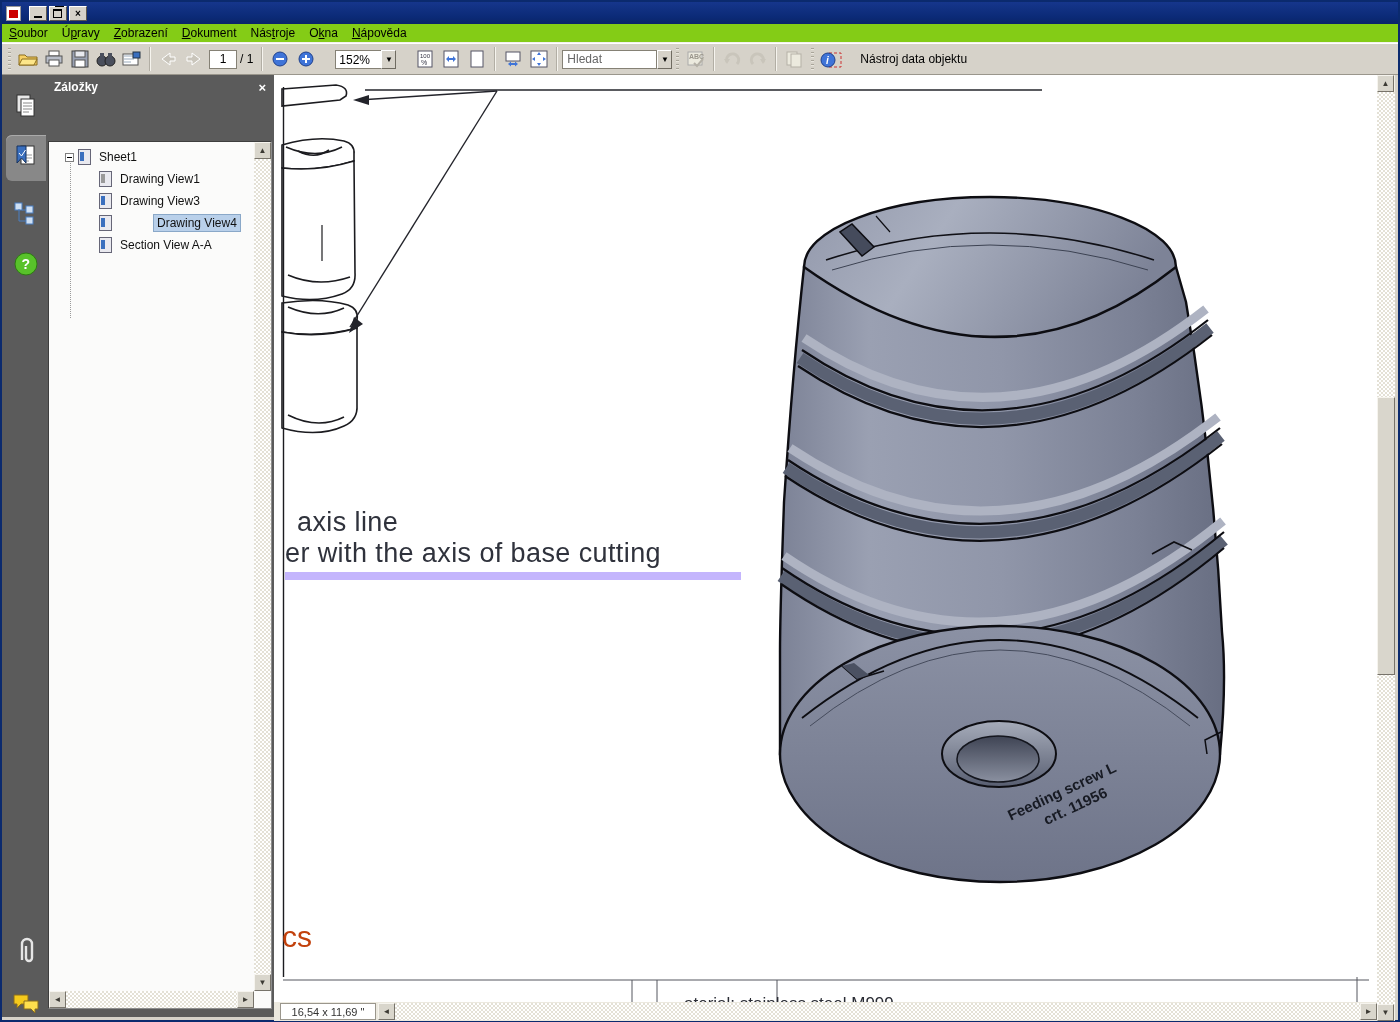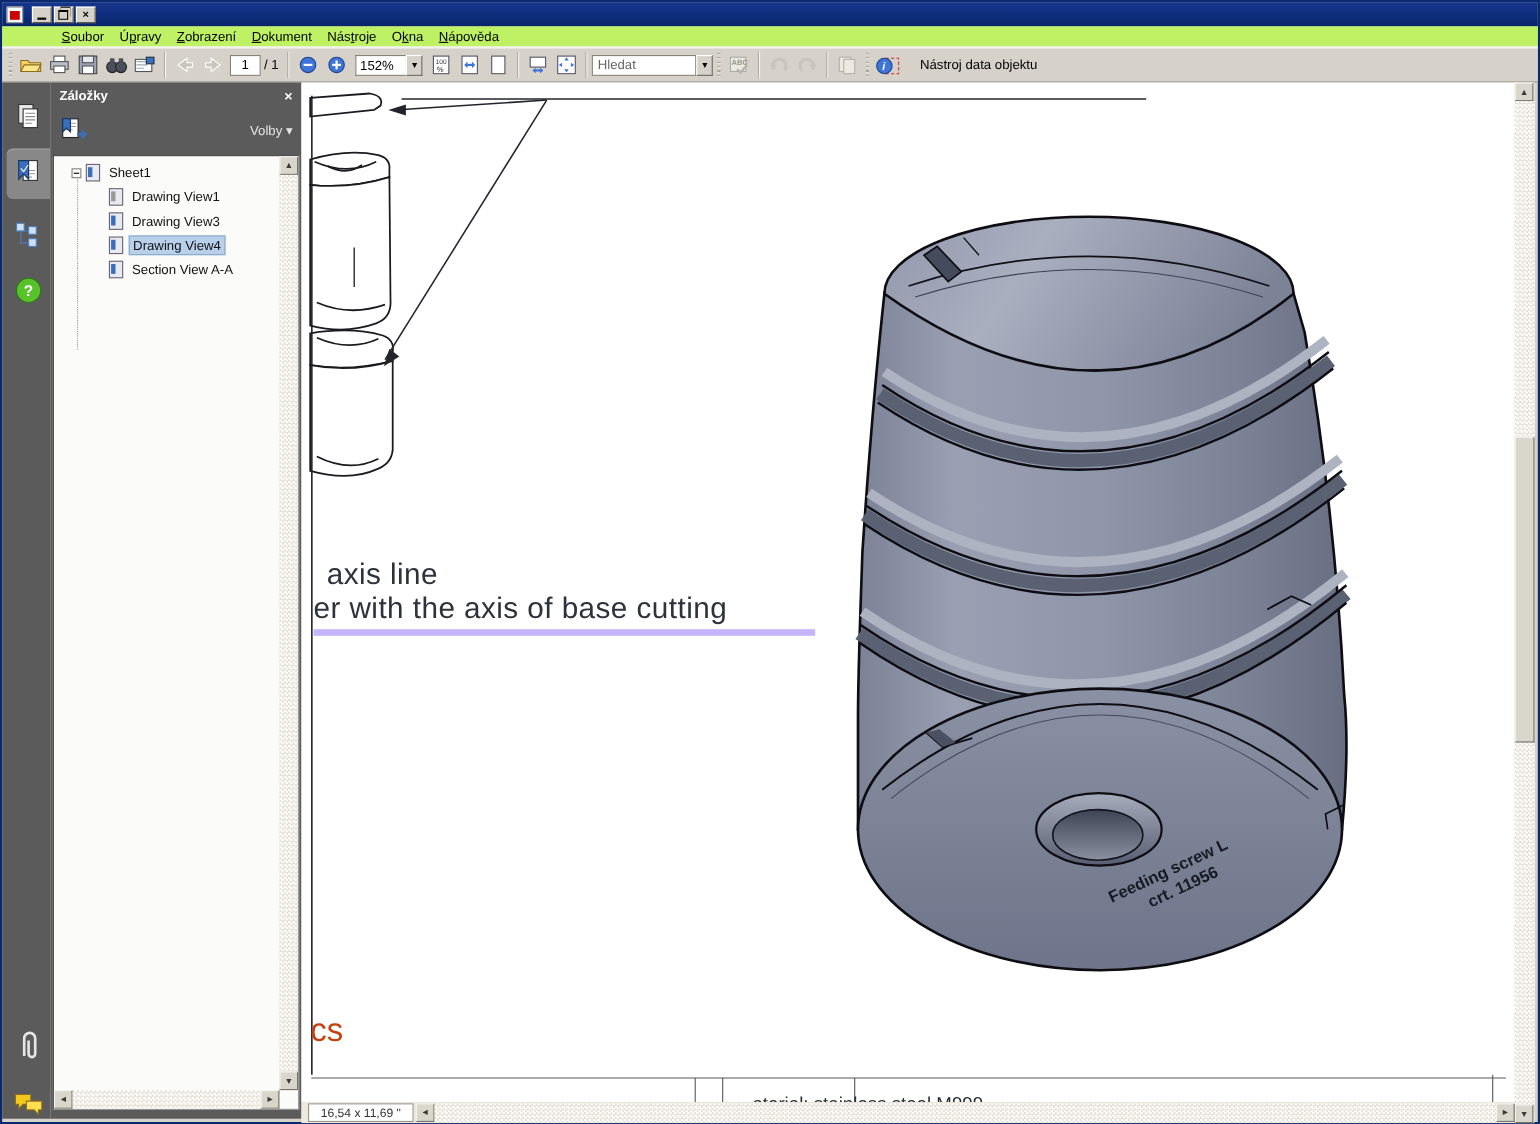--- a/index.html
+++ b/index.html
@@ -17,37 +17,37 @@
     text-shadow:1px 1px 0 #00113d; white-space:nowrap; overflow:hidden; flex:1; }
   .winbtns { display:flex; gap:2px; margin-left:4px; }
   .winbtn { width:18px; height:15px; background:#d6d2c9; border:1px solid;
     border-color:#fff #5a564e #5a564e #fff; display:flex; align-items:center; justify-content:center;
     font-size:10px; font-weight:bold; color:#000; }
   .winbtn.min::after{ content:""; width:8px; height:2px; background:#000; margin-top:7px; }
   .winbtn.restore::after{ content:""; width:7px; height:6px; border:1px solid #000; border-top-width:2px;
     box-shadow:2px -2px 0 -0px #d6d2c9, 2px -3px 0 0 #000; margin:1px 2px 0 0; }
 
   
-  .menubar { position:absolute; left:0; top:22px; right:0; height:19px; background:#bef264;
-    border-bottom:1px solid #f4f2ec; display:flex; align-items:center; font-size:12px;padding-left:47px; }
+  .menubar { position:absolute; left:0; top:22px; right:0; height:19px; background:#84cc16;
+    border-bottom:1px solid #f4f2ec; display:flex; align-items:center; font-size:12px; }
   .menu-item { padding:2px 7px; color:#000; }
   .menu-item u { text-decoration:underline; }
 
   
   .toolbar { position:absolute; left:0; top:41px; right:0; height:32px; background:#d6d2c9;
     border-top:1px solid #fff; border-bottom:1px solid #9a968c; display:flex; align-items:center; padding:0 2px; }
   .grip { width:3px; height:22px; margin:0 4px;
     background:repeating-linear-gradient(180deg,#a9a59a 0 1px,#e9e6de 1px 2px,transparent 2px 4px); }
   .sep { width:0; height:24px; border-left:1px solid #b2aea4; border-right:1px solid #f6f4ee; margin:0 4px; }
   .tbtn { width:26px; height:26px; display:flex; align-items:center; justify-content:center; }
   .tbtn svg { display:block; }
   .pagebox { width:28px; height:19px; background:#fff; border:1px solid #858175; font-size:12px;
     text-align:center; margin:0 2px; }
   .pagetotal { font-size:12px; margin:0 4px 0 1px; }
-  .combo { display:flex; align-items:center; margin:0 4px; }
+  .combo { display:flex; align-items:center; margin:0 16px; }
   .combo .val { width:46px; height:19px; background:#fff; border:1px solid #858175; border-right:none;
     font-size:12px; padding:2px 3px; }
   .combo .drop { width:15px; height:19px; background:#d6d2c9; border:1px solid;
     border-color:#fff #6f6b61 #6f6b61 #fff; font-size:8px; display:flex; align-items:center; justify-content:center; }
   .searchbox { width:95px; height:19px; background:#fff; border:1px solid #858175; font-size:12px;
     padding:2px 4px; color:#555; }
   .searchbox::placeholder{ color:#666; }
   .tool-label { font-size:12px; margin-left:16px; white-space:nowrap; }
 
   
@@ -73,27 +73,27 @@
   .thumb { background:#d9d6cc; border:1px solid; border-color:#f6f4ee #77736a #77736a #f6f4ee; position:absolute; }
 
   .trow { position:absolute; left:0; height:22px; display:flex; align-items:center; font-size:12px; color:#111; }
   .expander { width:9px; height:9px; border:1px solid #7f7f7f; background:#fff; position:relative; margin-right:4px; }
   .expander::after { content:""; position:absolute; left:1px; top:3px; width:5px; height:1px; background:#000; }
   .bmicon { width:13px; height:16px; position:relative; background:#e9e9ef; border:1px solid #667;
     margin-right:5px; flex:none; }
   .bmicon::before { content:""; position:absolute; left:1px; top:2px; width:4px; height:9px; background:#3a6fbe; }
   .bmicon.gray::before { background:#999; }
   .tlabel { padding:1px 3px; white-space:nowrap; }
-  .trow.sel .tlabel { background:#b9d0ea; border:1px solid #8aa8c8; }
+  .trow.sel .tlabel { background:#b9d0ea; border:1px solid #8aa8c8;margin-left:36px; }
   .connector { position:absolute; border-left:1px dotted #9a9a9a; }
 
   
   .docarea { position:absolute; left:272px; top:0; width:1106px; height:927px; background:#fff; overflow:hidden; }
   .doc-note { position:absolute; color:#2f323c; font-size:27px; letter-spacing:.4px; white-space:nowrap; }
-  .note2 { border-bottom:6px solid #c4b5fd; padding-bottom:3px; }
+  .note2 { border-bottom:8px solid #c4b5fd; padding-bottom:3px; }
   .doc-frag { position:absolute; color:#c2410c; font-size:30px; }
 
   .vscroll { position:absolute; right:3px; top:0; width:18px; height:946px; background:#f2f0e7; }
   .bottombar { position:absolute; left:272px; right:21px; top:927px; height:19px; background:#ece9df; display:flex; align-items:center; }
   .statusbox { width:96px; height:17px; background:#fff; border:1px solid #9a968c; font-size:11px;
     color:#333; display:flex; align-items:center; justify-content:center; margin-left:6px; }
 </style>
 </head>
 <body>
 
@@ -348,30 +348,20 @@
               <path d="M2,3 h14 v9 h-7 l-4,4 v-4 h-3 Z" fill="#f4c91c" stroke="#8a6d1f"></path>
               <path d="M12,9 h14 v8 h-3 v4 l-4,-4 h-7 Z" fill="#ffdf4d" stroke="#8a6d1f"></path>
             </svg></span>
         </div>
     </div>
 
     <div class="panel">
       <div class="panel-header">
         <span class="panel-title">Záložky</span>
         <span class="panel-close">×</span>
-      </div>
-      <div class="panel-tools">
-        <span>
-          <svg width="26" height="22">
-              <rect x="3" y="2" width="14" height="17" fill="#fff" stroke="#222"></rect>
-              <path d="M5,6 h10 M5,9 h10 M5,12 h7" stroke="#99a"></path>
-              <path d="M3,2 L10,2 L10,14 L6.5,10.5 L3,14 Z" fill="#3a6fbe" stroke="#16325e"></path>
-              <path d="M16,16 l7,0 M20,12.5 l4,3.5 l-4,3.5" stroke="#3a6fbe" stroke-width="2" fill="none"></path>
-            </svg></span>
-        <span class="volby"><span>Volby</span> ▾</span>
       </div>
       <div class="tree">
         <div class="connector" style="left:21px; top:18px; height:158px;"></div>
 
         <div class="trow" style="top:4px; left:16px;">
           <span class="expander"></span>
           <span class="bmicon"></span>
           <span class="tlabel">Sheet1</span>
         </div>
         <div class="trow" style="top:26px; left:50px;">

